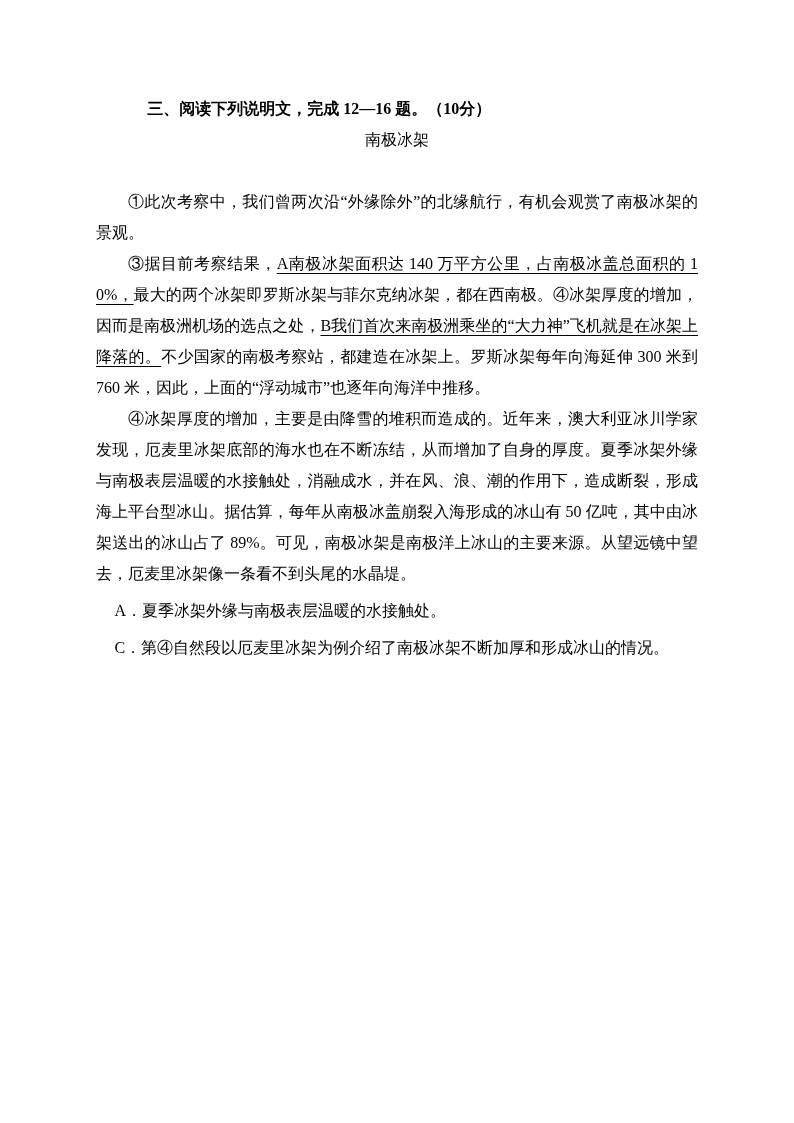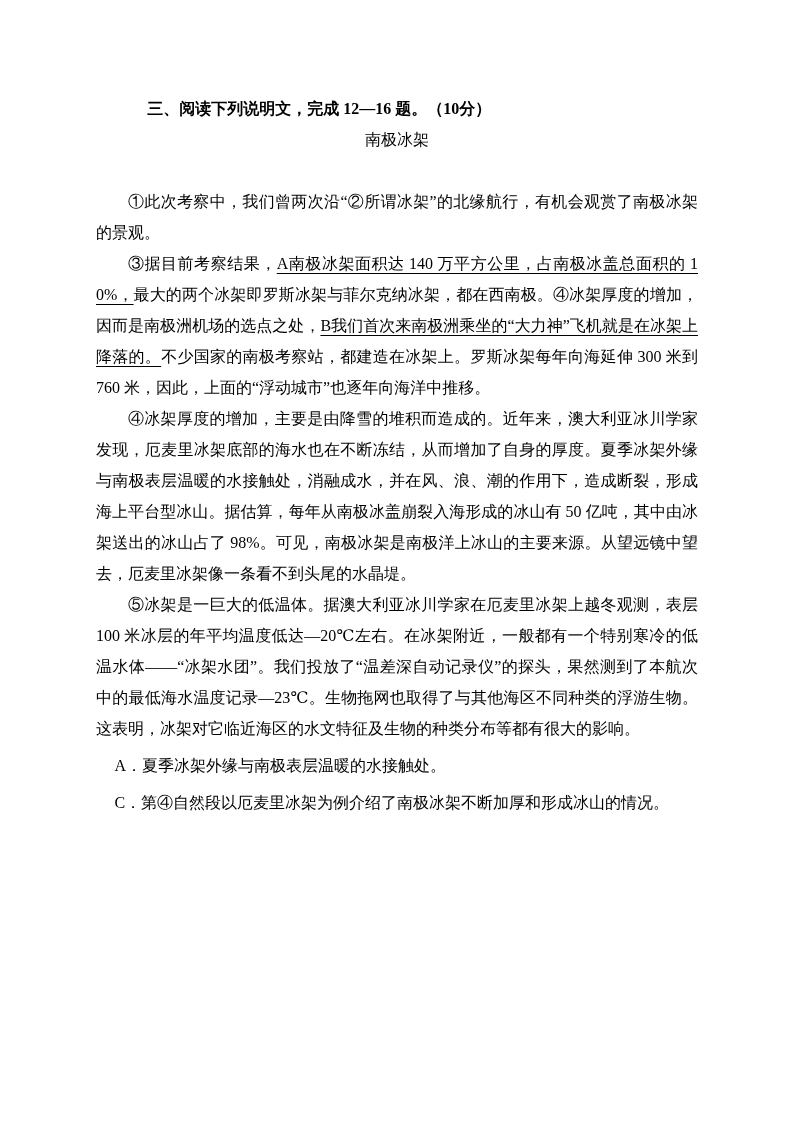--- a/index.html
+++ b/index.html
@@ -48,19 +48,18 @@
     text-indent: 1.15em;
     margin-top: 6px;
   }
 </style>
 </head>
 <body>
 
 <div class="page">
   <p class="para section-header">三、阅读下列说明文，完成 12—16 题。（10分）</p>
   <p class="doc-title">南极冰架</p>
-  <p class="para">①此次考察中，我们曾两次沿“②所谓冰架”的北缘航行，有机会观赏了南极冰架的景观。</p>
+  <p class="para">①此次考察中，我们曾两次沿“外缘除外”的北缘航行，有机会观赏了南极冰架的景观。</p>
   <p class="para"><span>③据目前考察结果，</span><span class="u">A南极冰架面积达 140 万平方公里，占南极冰盖总面积的 10%，</span><span>最大的两个冰架即罗斯冰架与菲尔克纳冰架，都在西南极。④冰架厚度的增加，　　因而是南极洲机场的选点之处，</span><span class="u">B我们首次来南极洲乘坐的“大力神”飞机就是在冰架上降落的。</span><span>不少国家的南极考察站，都建造在冰架上。罗斯冰架每年向海延伸 300 米到 760 米，因此，上面的“浮动城市”也逐年向海洋中推移。</span></p>
-  <p class="para">④冰架厚度的增加，主要是由降雪的堆积而造成的。近年来，澳大利亚冰川学家发现，厄麦里冰架底部的海水也在不断冻结，从而增加了自身的厚度。夏季冰架外缘与南极表层温暖的水接触处，消融成水，并在风、浪、潮的作用下，造成断裂，形成海上平台型冰山。据估算，每年从南极冰盖崩裂入海形成的冰山有 50 亿吨，其中由冰架送出的冰山占了 98%。可见，南极冰架是南极洋上冰山的主要来源。从望远镜中望去，厄麦里冰架像一条看不到头尾的水晶堤。</p>
-  <p class="para">⑤冰架是一巨大的低温体。据澳大利亚冰川学家在厄麦里冰架上越冬观测，表层 100 米冰层的年平均温度低达—20℃左右。在冰架附近，一般都有一个特别寒冷的低温水体——“冰架水团”。我们投放了“温差深自动记录仪”的探头，果然测到了本航次中的最低海水温度记录—23℃。生物拖网也取得了与其他海区不同种类的浮游生物。这表明，冰架对它临近海区的水文特征及生物的种类分布等都有很大的影响。</p>
+  <p class="para">④冰架厚度的增加，主要是由降雪的堆积而造成的。近年来，澳大利亚冰川学家发现，厄麦里冰架底部的海水也在不断冻结，从而增加了自身的厚度。夏季冰架外缘与南极表层温暖的水接触处，消融成水，并在风、浪、潮的作用下，造成断裂，形成海上平台型冰山。据估算，每年从南极冰盖崩裂入海形成的冰山有 50 亿吨，其中由冰架送出的冰山占了 89%。可见，南极冰架是南极洋上冰山的主要来源。从望远镜中望去，厄麦里冰架像一条看不到头尾的水晶堤。</p>
   <p class="para option">A．夏季冰架外缘与南极表层温暖的水接触处。</p>
   <p class="para option">C．第④自然段以厄麦里冰架为例介绍了南极冰架不断加厚和形成冰山的情况。</p>
 </div>
 
 </body></html>

